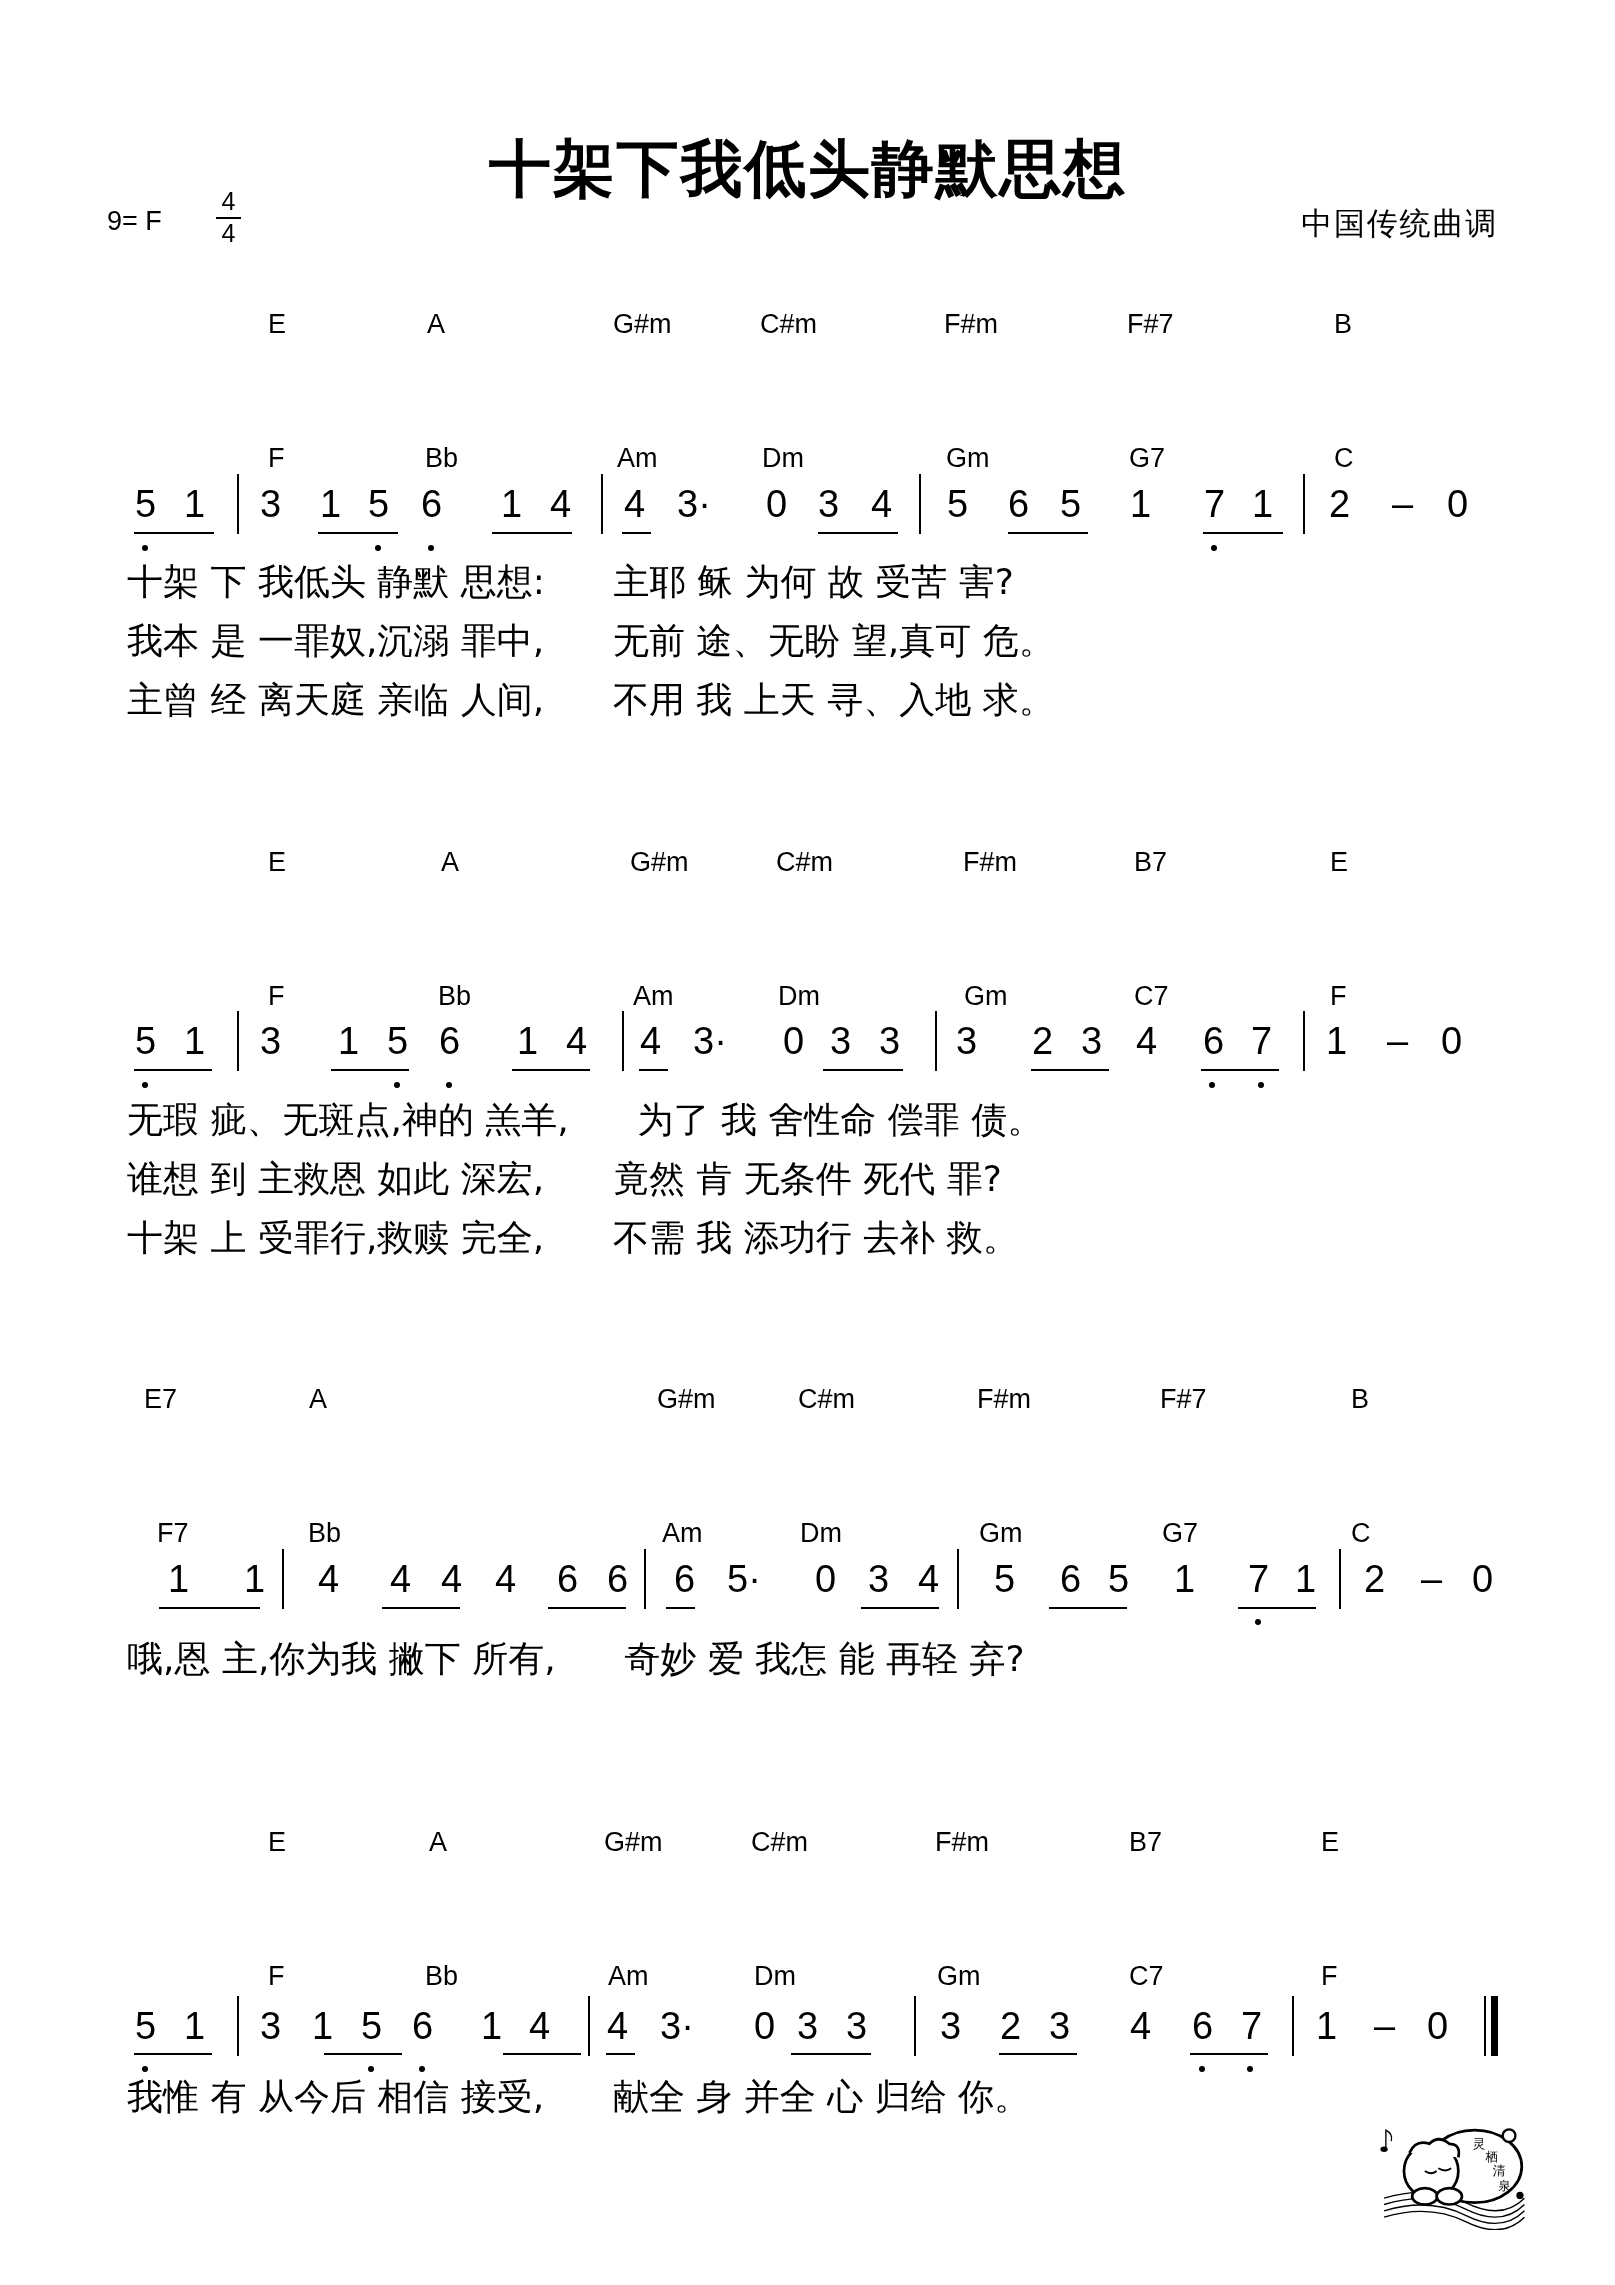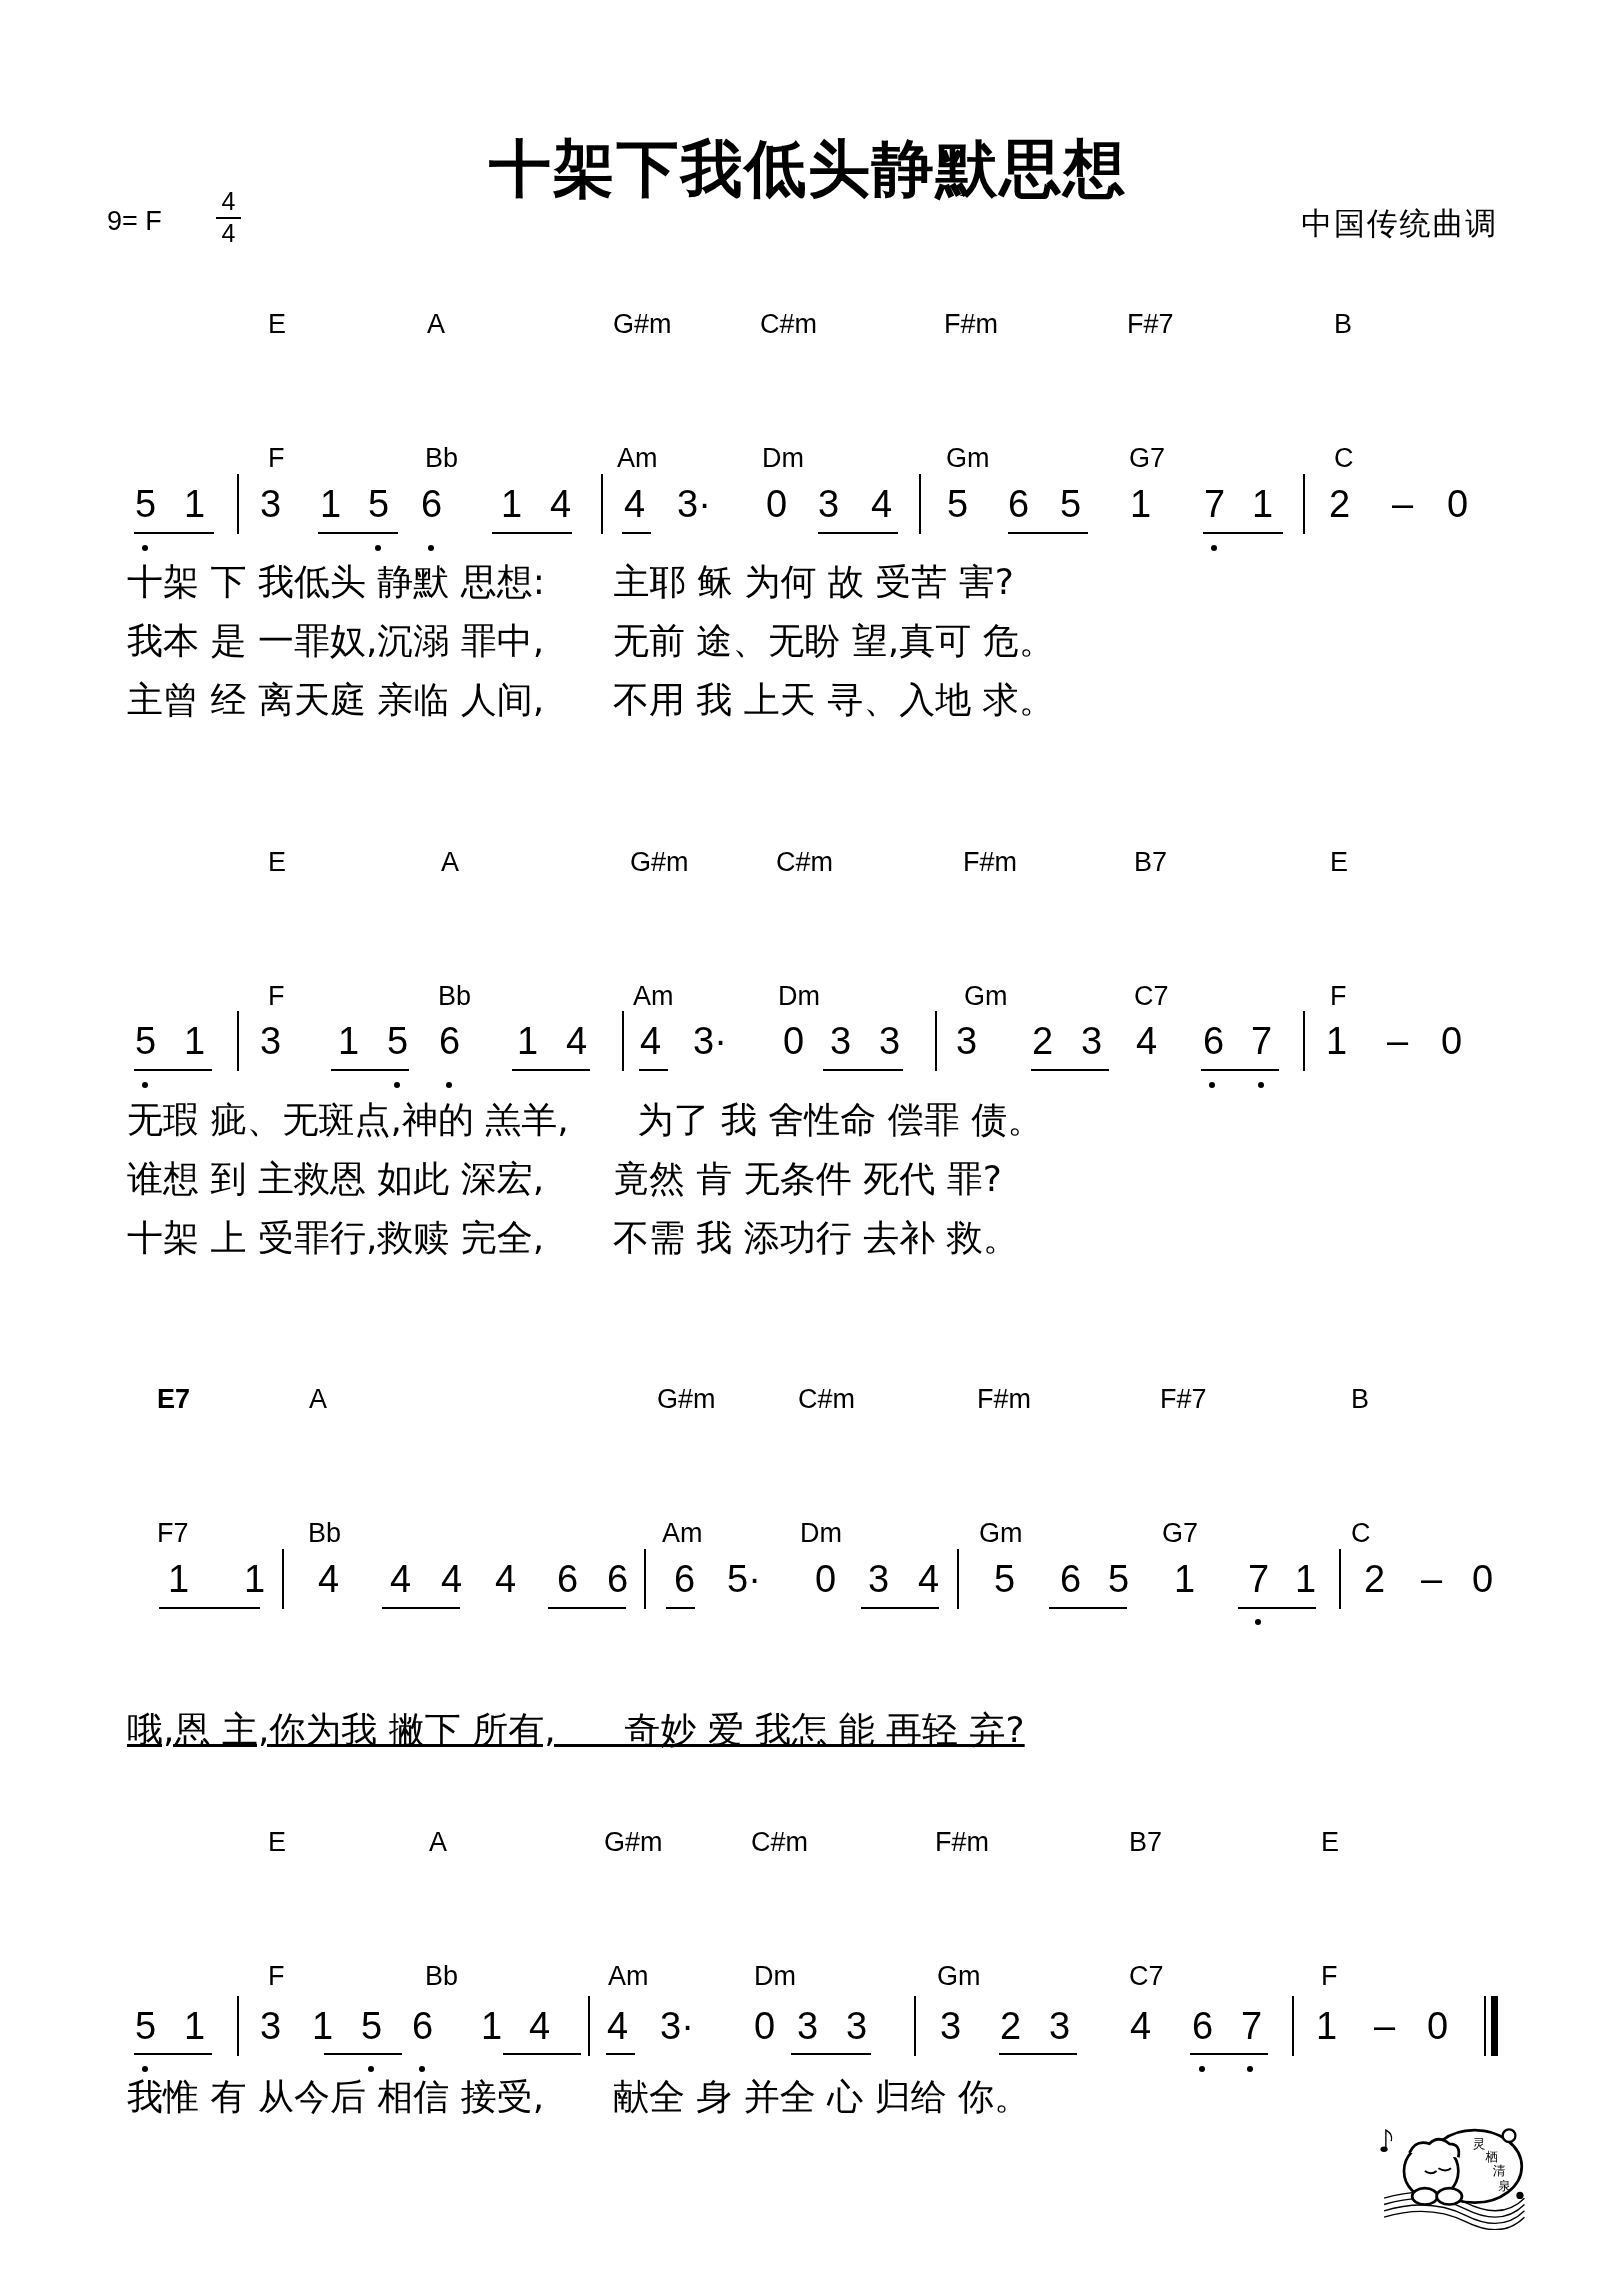--- a/index.html
+++ b/index.html
@@ -136,21 +136,21 @@
     <div class="abs ul" style="left: 823px; width: 80px; top: 1069px;"></div>
     <div class="abs ul" style="left: 1031px; width: 78px; top: 1069px;"></div>
     <div class="abs ul" style="left: 1201px; width: 78px; top: 1069px;"></div>
     <div class="abs bl" style="left: 237px; top: 1011px;"></div>
     <div class="abs bl" style="left: 622px; top: 1011px;"></div>
     <div class="abs bl" style="left: 935px; top: 1011px;"></div>
     <div class="abs bl" style="left: 1303px; top: 1011px;"></div>
     <div class="abs lyric" style="left: 127px; top: 1096px;">无瑕 疵、无斑点,神的 羔羊,      为了 我 舍性命 偿罪 债。</div>
     <div class="abs lyric" style="left: 127px; top: 1155px;">谁想 到 主救恩 如此 深宏,      竟然 肯 无条件 死代 罪?</div>
     <div class="abs lyric" style="left: 127px; top: 1214px;">十架 上 受罪行,救赎 完全,      不需 我 添功行 去补 救。</div>
-    <div class="abs chord" style="left: 157px; top: 1384px; font-weight: bold;">E7</div>
+    <div class="abs chord" style="left: 144px; top: 1384px;">E7</div>
     <div class="abs chord" style="left: 309px; top: 1384px;">A</div>
     <div class="abs chord" style="left: 657px; top: 1384px;">G#m</div>
     <div class="abs chord" style="left: 798px; top: 1384px;">C#m</div>
     <div class="abs chord" style="left: 977px; top: 1384px;">F#m</div>
     <div class="abs chord" style="left: 1160px; top: 1384px;">F#7</div>
     <div class="abs chord" style="left: 1351px; top: 1384px;">B</div>
     <div class="abs chord" style="left: 157px; top: 1518px;">F7</div>
     <div class="abs chord" style="left: 308px; top: 1518px;">Bb</div>
     <div class="abs chord" style="left: 662px; top: 1518px;">Am</div>
     <div class="abs chord" style="left: 800px; top: 1518px;">Dm</div>
@@ -184,21 +184,21 @@
     <div class="abs ul" style="left: 382px; width: 78px; top: 1607px;"></div>
     <div class="abs ul" style="left: 548px; width: 78px; top: 1607px;"></div>
     <div class="abs ul" style="left: 666px; width: 29px; top: 1607px;"></div>
     <div class="abs ul" style="left: 861px; width: 78px; top: 1607px;"></div>
     <div class="abs ul" style="left: 1049px; width: 78px; top: 1607px;"></div>
     <div class="abs ul" style="left: 1238px; width: 78px; top: 1607px;"></div>
     <div class="abs bl" style="left: 282px; top: 1549px;"></div>
     <div class="abs bl" style="left: 644px; top: 1549px;"></div>
     <div class="abs bl" style="left: 957px; top: 1549px;"></div>
     <div class="abs bl" style="left: 1339px; top: 1549px;"></div>
-    <div class="abs lyric" style="left: 127px; top: 1706px; text-decoration: underline;">哦,恩 主,你为我 撇下 所有,      奇妙 爱 我怎 能 再轻 弃?</div>
+    <div class="abs lyric" style="left: 127px; top: 1635px;">哦,恩 主,你为我 撇下 所有,      奇妙 爱 我怎 能 再轻 弃?</div>
     <div class="abs chord" style="left: 268px; top: 1827px;">E</div>
     <div class="abs chord" style="left: 429px; top: 1827px;">A</div>
     <div class="abs chord" style="left: 604px; top: 1827px;">G#m</div>
     <div class="abs chord" style="left: 751px; top: 1827px;">C#m</div>
     <div class="abs chord" style="left: 935px; top: 1827px;">F#m</div>
     <div class="abs chord" style="left: 1129px; top: 1827px;">B7</div>
     <div class="abs chord" style="left: 1321px; top: 1827px;">E</div>
     <div class="abs chord" style="left: 268px; top: 1961px;">F</div>
     <div class="abs chord" style="left: 425px; top: 1961px;">Bb</div>
     <div class="abs chord" style="left: 608px; top: 1961px;">Am</div>

